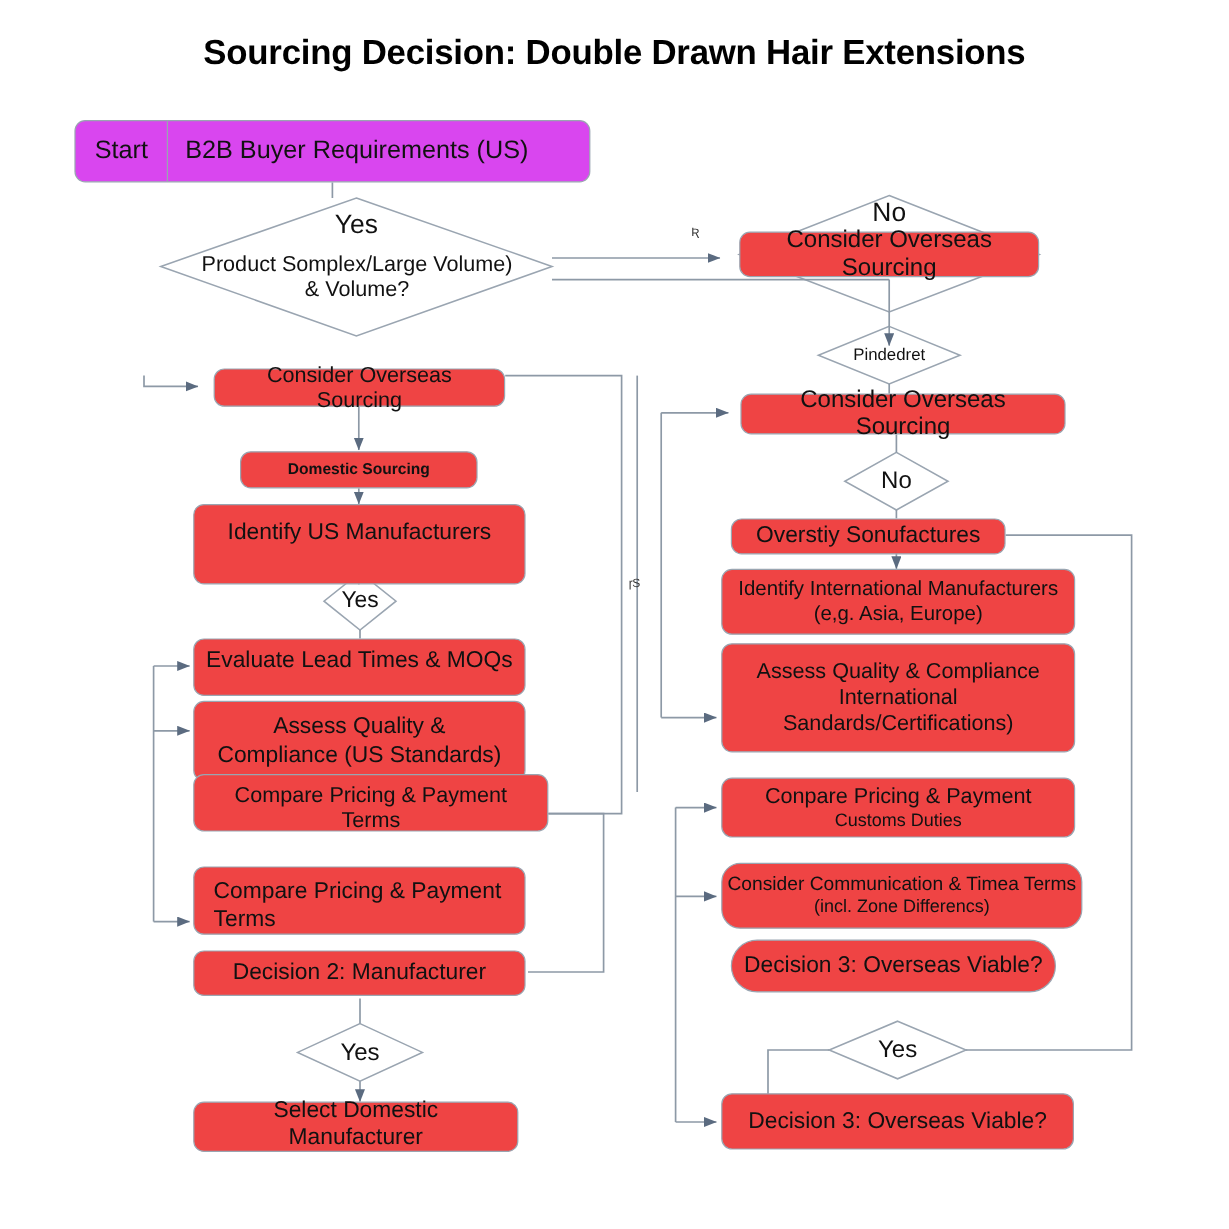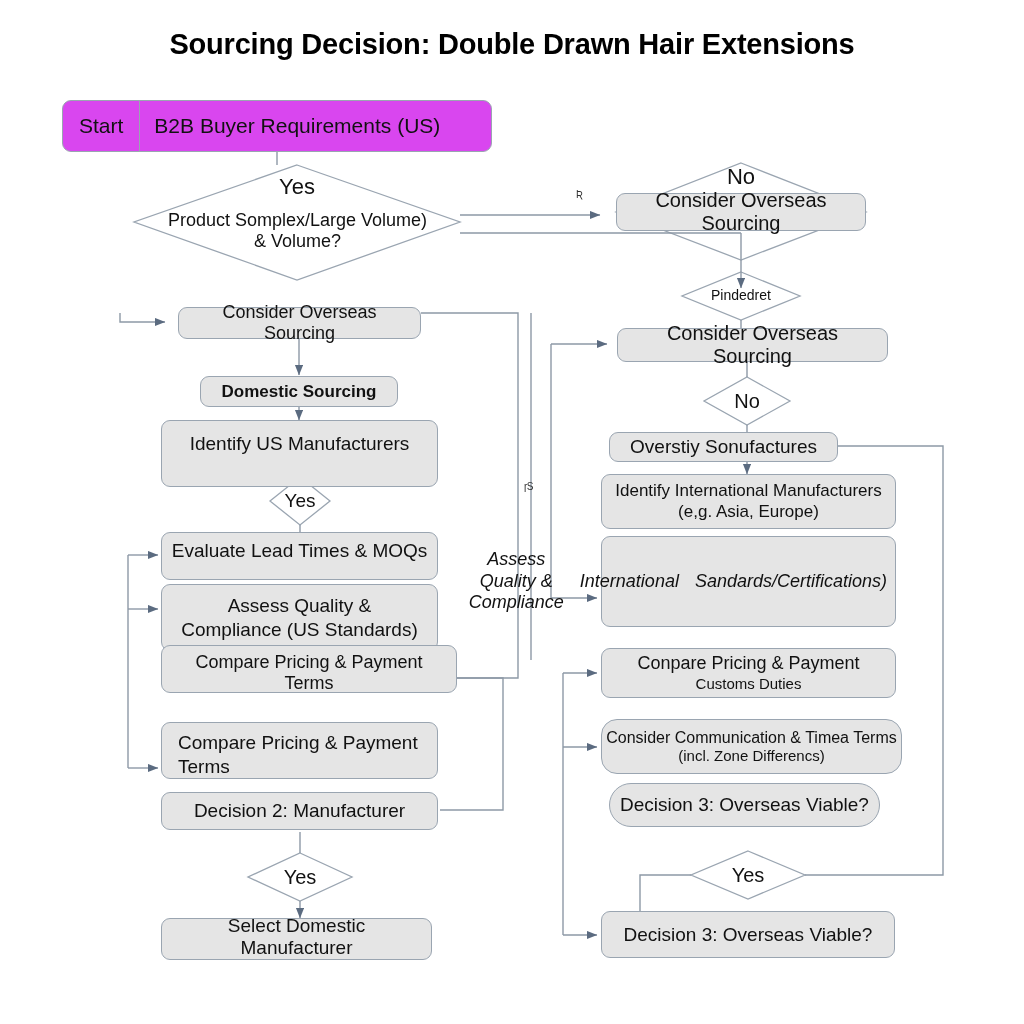--- a/index.html
+++ b/index.html
@@ -23,21 +23,21 @@
     position:absolute;left:0;top:28px;width:1024px;
     text-align:center;
     font-size:29px;font-weight:bold;
     letter-spacing:-0.2px;
     color:#000;
   }
   
   .node{
     position:absolute;
     box-sizing:border-box;
-    background:#e5e5e5;
+    background:#ef4444;
     border:1.3px solid #9aa5b1;
     border-radius:9px;
     display:flex;align-items:center;justify-content:center;
     text-align:center;
     line-height:1.15;
     color:#111;
     z-index:3;
   }
   .node .txt{display:block;width:100%;padding:0 8px;}
   .node.l2{line-height:1.22;}
@@ -186,21 +186,21 @@
   </div>
 
   <div class="node" style="left:616px;top:193px;width:250px;height:38px;font-size:20px;">
     <span class="txt">Consider Overseas Sourcing</span>
   </div>
 
   <div class="node" style="left:178px;top:307px;width:243px;height:32px;font-size:18px;">
     <span class="txt">Consider Overseas Sourcing</span>
   </div>
 
-  <div class="node bold" style="left:200px;top:376px;width:198px;height:31px;font-size:17px;">
+  <div class="node bold" style="left:200px;top:376px;width:198px;height:31px;font-size:13px;">
     <span class="txt">Domestic Sourcing</span>
   </div>
 
   <div class="node" style="left:161px;top:420px;width:277px;height:67px;font-size:19px;align-items:flex-start;padding-top:12px;">
     <span class="txt">Identify US Manufacturers</span>
   </div>
 
   <div class="node" style="left:161px;top:532px;width:277px;height:48px;font-size:19px;align-items:flex-start;padding-top:7px;">
     <span class="txt">Evaluate Lead Times &amp; MOQs</span>
   </div>
@@ -233,21 +233,21 @@
 
   <div class="node" style="left:609px;top:432px;width:229px;height:30px;font-size:19px;">
     <span class="txt">Overstiy Sonufactures</span>
   </div>
 
   <div class="node l2" style="left:601px;top:474px;width:295px;height:55px;font-size:17px;flex-direction:column;">
     <span class="txt">Identify International Manufacturers</span>
     <span class="txt">(e,g. Asia, Europe)</span>
   </div>
 
-  <div class="node l2" style="left:601px;top:536px;width:295px;height:91px;font-size:18px;flex-direction:row;justify-content:flex-end;font-style:italic;">
+  <div class="node l2" style="left:601px;top:536px;width:295px;height:91px;font-size:18px;flex-direction:column;justify-content:center;">
     <span class="txt">Assess Quality &amp; Compliance</span>
     <span class="txt">International</span>
     <span class="txt">Sandards/Certifications)</span>
   </div>
 
   <div class="node l2" style="left:601px;top:648px;width:295px;height:50px;font-size:18px;flex-direction:column;">
     <span class="txt">Conpare Pricing &amp; Payment</span>
     <span class="txt" style="font-size:15px;">Customs Duties</span>
   </div>
 

